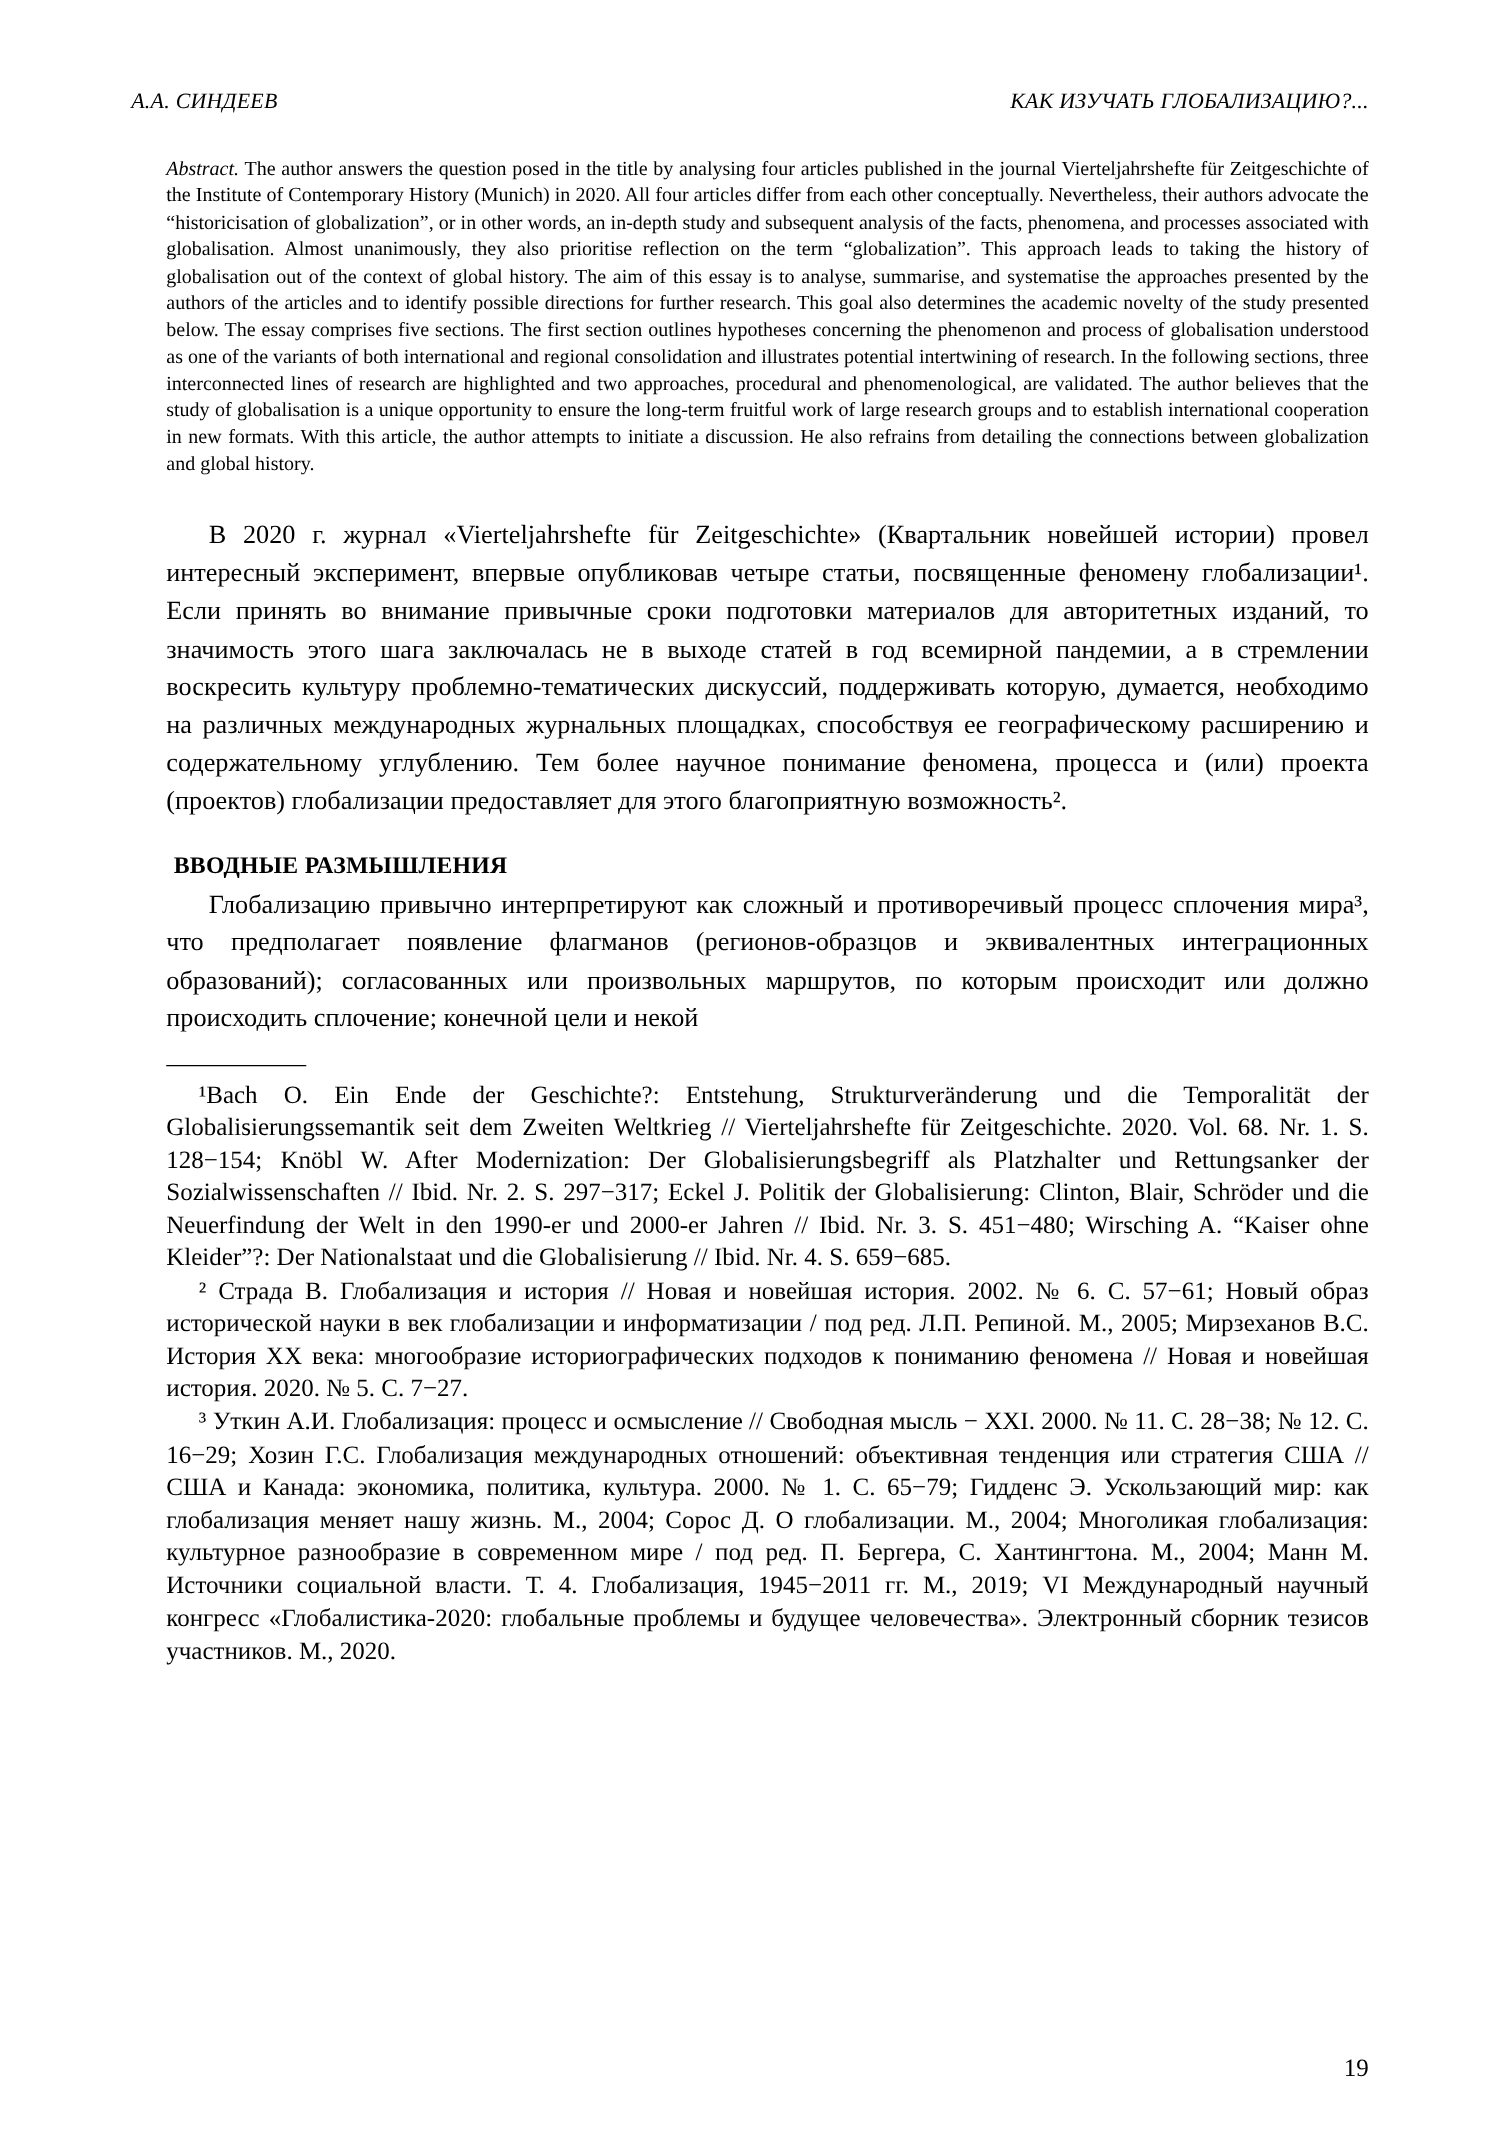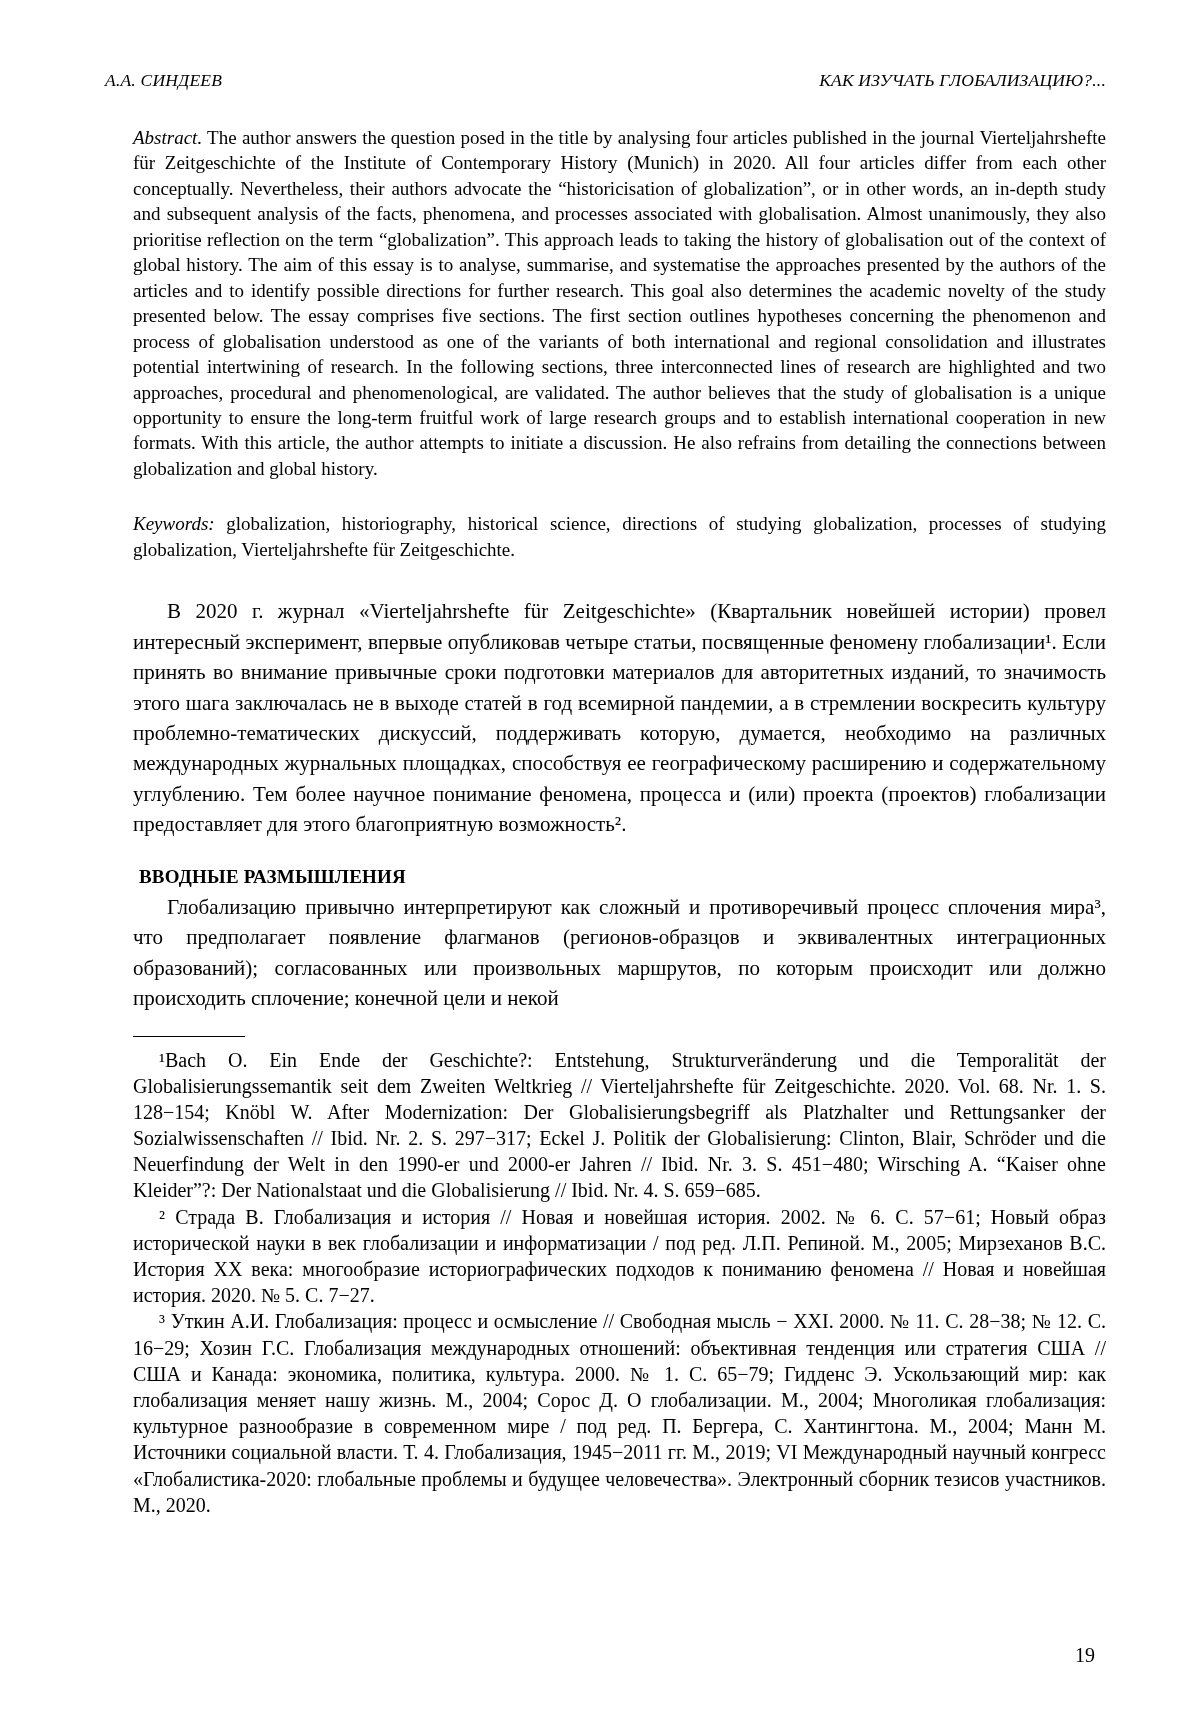--- a/index.html
+++ b/index.html
@@ -14,21 +14,21 @@
     background: #ffffff;
     font-family: "Liberation Serif", serif;
     color: #000000;
     box-sizing: border-box;
     padding: 0;
     overflow: hidden;
   }
   .content {
     position: absolute;
     left: 105px;
-    right: 94px;
+    right: 105px;
     top: 70px;
   }
   .runhead {
     display: flex;
     justify-content: space-between;
     align-items: baseline;
     font-size: 17.5px;
     letter-spacing: 0.2px;
     margin-bottom: 34px;
   }
@@ -39,21 +39,21 @@
   .runhead .title {
     font-family: "Liberation Serif", serif;
     font-style: italic;
   }
   .body-block {
     margin-left: 28px;
     margin-right: 0px;
   }
   p.just {
     text-align: justify;
-    font-size: 19px;
+    font-size: 16px;
     line-height: 1.34;
     margin: 0;
     text-indent: 0;
   }
   p.abstract {
     margin-bottom: 30px;
   }
   .lbl-italic {
     font-style: italic;
   }
@@ -106,21 +106,20 @@
 
     <div class="runhead">
       <span class="author">А.А. СИНДЕЕВ</span>
       <span class="title">КАК ИЗУЧАТЬ ГЛОБАЛИЗАЦИЮ?...</span>
     </div>
 
     <div class="body-block">
 
       <p class="just abstract"><span class="lbl-italic">Abstract.</span><span> The author answers the question posed in the title by analysing four articles published in the journal Vierteljahrshefte für Zeitgeschichte of the Institute of Contemporary History (Munich) in 2020. All four articles differ from each other conceptually. Nevertheless, their authors advocate the “historicisation of globalization”, or in other words, an in-depth study and subsequent analysis of the facts, phenomena, and processes associated with globalisation. Almost unanimously, they also prioritise reflection on the term “globalization”. This approach leads to taking the history of globalisation out of the context of global history. The aim of this essay is to analyse, summarise, and systematise the approaches presented by the authors of the articles and to identify possible directions for further research. This goal also determines the academic novelty of the study presented below. The essay comprises five sections. The first section outlines hypotheses concerning the phenomenon and process of globalisation understood as one of the variants of both international and regional consolidation and illustrates potential intertwining of research. In the following sections, three interconnected lines of research are highlighted and two approaches, procedural and phenomenological, are validated. The author believes that the study of globalisation is a unique opportunity to ensure the long-term fruitful work of large research groups and to establish international cooperation in new formats. With this article, the author attempts to initiate a discussion. He also refrains from detailing the connections between globalization and global history.</span></p>
 
-      <p class="just kw"><span class="lbl-italic">Keywords:</span><span> globalization, historiography, historical science, directions of studying globalization, processes of studying globalization, Vierteljahrshefte für Zeitgeschichte.</span></p>
 
       <p class="ru">В 2020 г. журнал «Vierteljahrshefte für Zeitgeschichte» (Квартальник новейшей истории) провел интересный эксперимент, впервые опубликовав четыре статьи, посвященные феномену глобализации¹. Если принять во внимание привычные сроки подготовки материалов для авторитетных изданий, то значимость этого шага заключалась не в выходе статей в год всемирной пандемии, а в стремлении воскресить культуру проблемно-тематических дискуссий, поддерживать которую, думается, необходимо на различных международных журнальных площадках, способствуя ее географическому расширению и содержательному углублению. Тем более научное понимание феномена, процесса и (или) проекта (проектов) глобализации предоставляет для этого благоприятную возможность².</p>
 
     </div>
 
     <div class="section-head">ВВОДНЫЕ РАЗМЫШЛЕНИЯ</div>
 
     <div class="body-block">
       <p class="ru">Глобализацию привычно интерпретируют как сложный и противоречивый процесс сплочения мира³, что предполагает появление флагманов (регионов-образцов и эквивалентных интеграционных образований); согласованных или произвольных маршрутов, по которым происходит или должно происходить сплочение; конечной цели и некой</p>
     </div>

